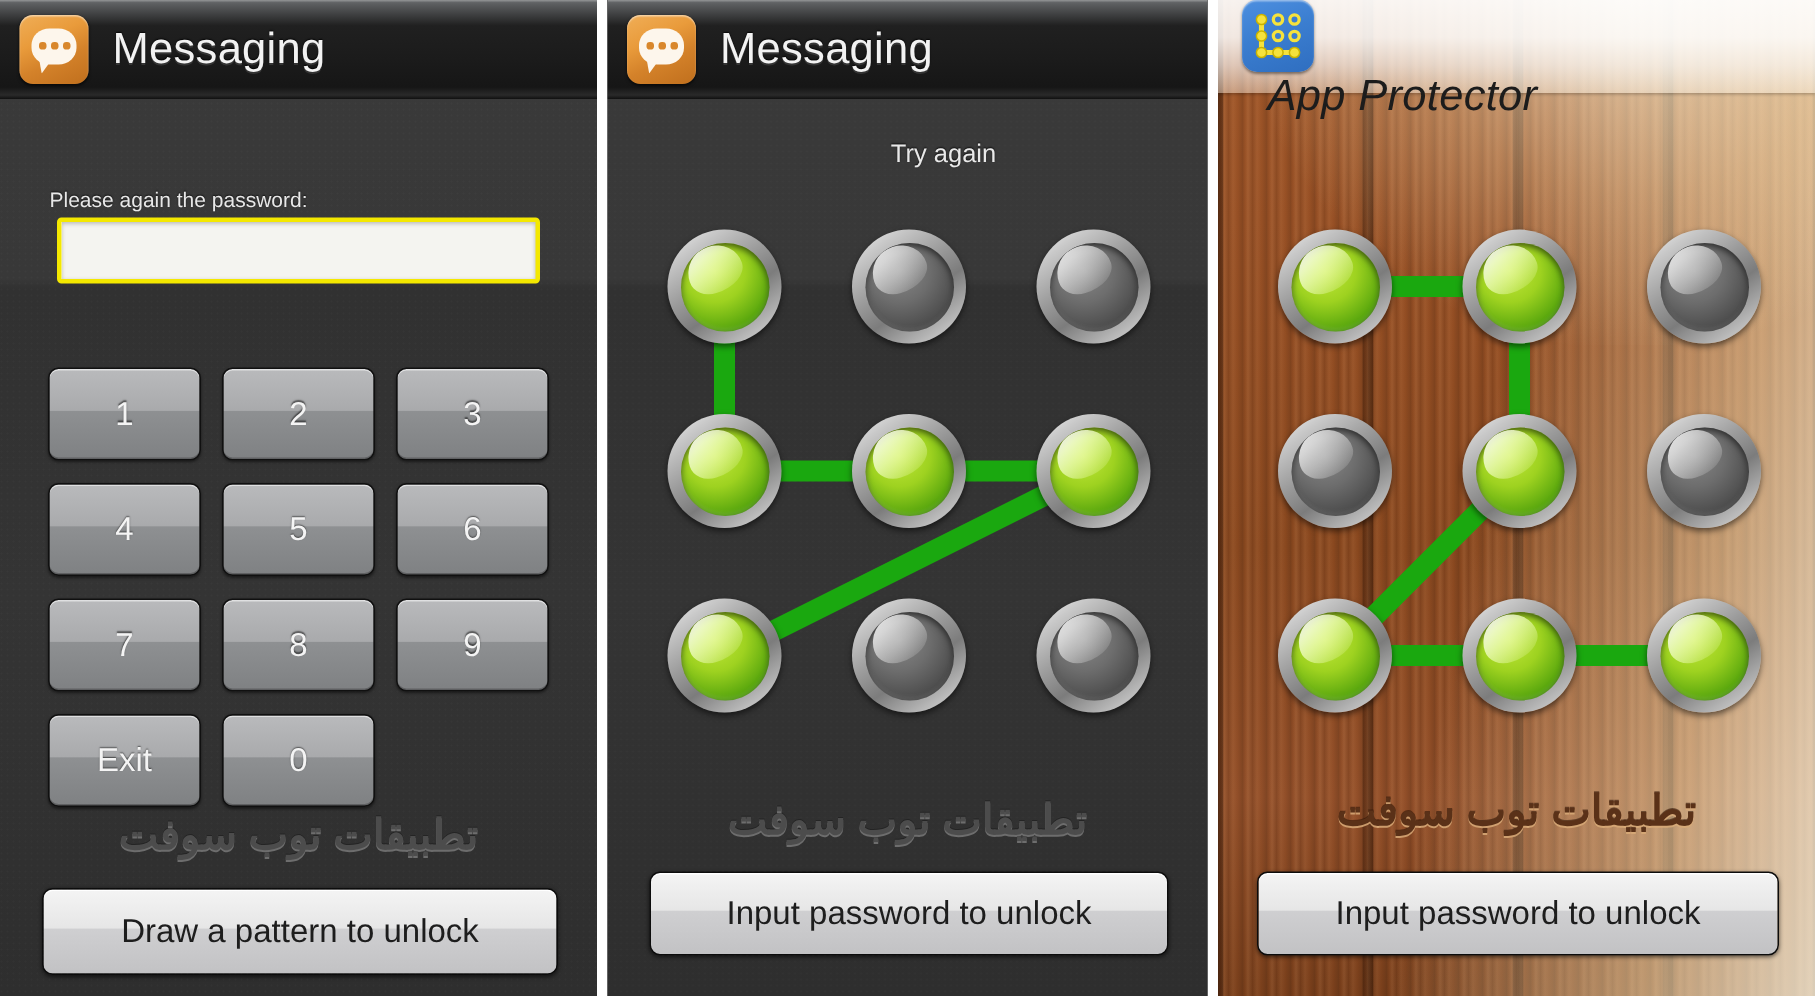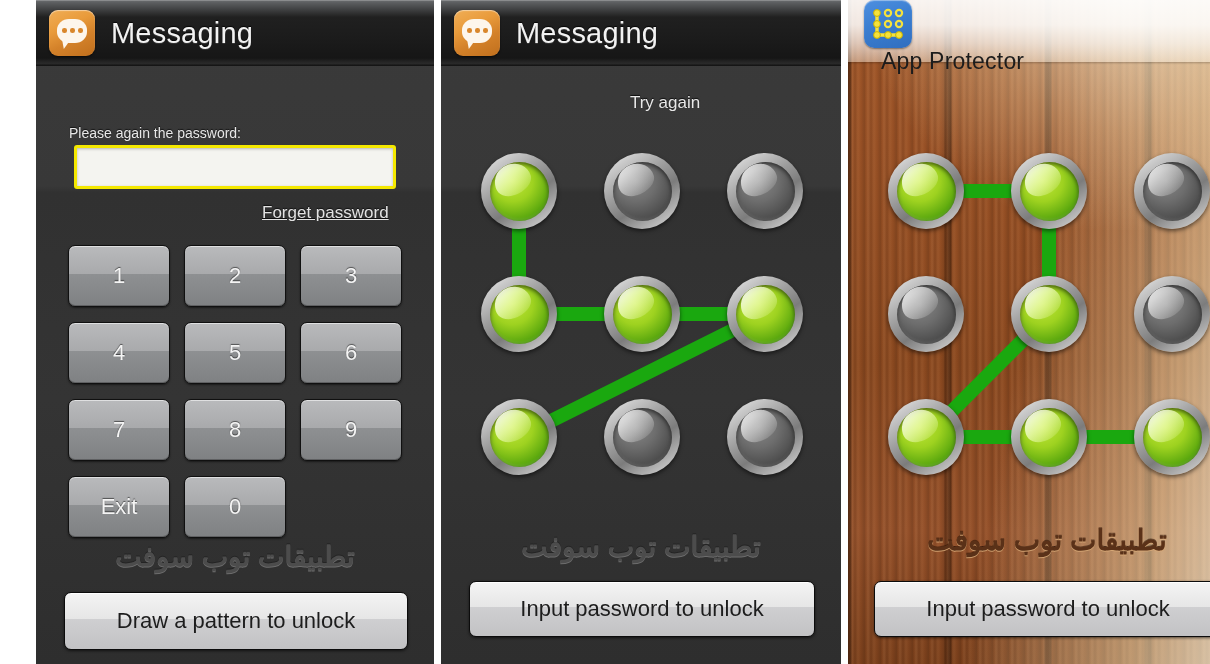--- a/index.html
+++ b/index.html
@@ -1,20 +1,20 @@
 <!DOCTYPE html>
 <html><head>
 <meta charset="utf-8">
 <style>
   html,body{margin:0;padding:0;background:#ffffff;}
   body{width:1210px;height:664px;overflow:hidden;font-family:"Liberation Sans",sans-serif;}
   .stage{position:relative;width:1210px;height:664px;background:#ffffff;}
 
   
-  .panel{position:absolute;top:0;height:664px;overflow:hidden;margin-left:36px;}
+  .panel{position:absolute;top:0;height:664px;overflow:hidden;}
   #panel-1{left:0;width:398px;}
   #panel-2{left:405px;width:400px;}
   #panel-3{left:812px;width:398px;}
 
   .dark-bg{
     background:#333333;
     background-image:
       linear-gradient(180deg,#3a3a3a 0%,#383838 28%,#313131 29%,#343434 60%,#2e2e2e 100%);
   }
   .dark-bg::after{
@@ -40,21 +40,21 @@
     text-shadow:0 -1px 1px rgba(0,0,0,.85),0 1px 0 rgba(255,255,255,.12);}
 
   
   .titlebar-light{position:absolute;left:0;top:0;width:100%;height:62px;z-index:5;
     background:linear-gradient(180deg,rgba(255,255,255,.92) 0%,rgba(255,255,255,.86) 40%,rgba(255,255,255,.66) 70%,rgba(255,250,240,.42) 100%);
     box-shadow:0 1px 2px rgba(0,0,0,.25);}
   .titlebar-light .tb-inner{padding-left:16px;}
   .prot-icon{width:48px;height:48px;border-radius:10px;flex:0 0 auto;position:relative;
     background:linear-gradient(160deg,#4d8fe0 0%,#3b7ed0 45%,#2f6ec0 100%);
     box-shadow:inset 0 1px 1px rgba(255,255,255,.45),0 1px 2px rgba(0,0,0,.45);}
-  .tb-title-dark{margin-left:17px;font-size:23px;color:#1c1c1c;letter-spacing:.2px;}
+  .tb-title-dark{margin-left:17px;font-size:29px;color:#1c1c1c;letter-spacing:.2px;font-style:italic;}
 
   
   .pw-label{position:absolute;left:33px;top:125px;font-size:14px;color:#e8e8e8;
     text-shadow:0 -1px 1px rgba(0,0,0,.7);z-index:3;}
   .pw-input{position:absolute;left:38px;top:145px;width:322px;height:44px;box-sizing:border-box;
     border:3px solid #f4e800;border-radius:3px;background:#f4f4f0;z-index:3;
     font-family:"Liberation Sans",sans-serif;font-size:17px;color:#111;padding:0 8px;outline:none;
     box-shadow:inset 0 1px 3px rgba(0,0,0,.25);}
   .forget-wrap{position:absolute;left:0;top:203px;width:398px;height:24px;overflow:hidden;z-index:3;}
   .forget{position:absolute;left:226px;top:0;font-size:17px;color:#e2e2e2;white-space:nowrap;
@@ -133,23 +133,20 @@
               <i></i>
               <i></i>
             </div>
         </div>
         <div class="tb-title">Messaging</div>
       </div>
     </div>
 
     <div class="pw-label">Please again the password:</div>
     <input class="pw-input" type="text" placeholder="" style="">
-    <div class="forget-wrap">
-      <a class="forget" href="#">Forget password</a>
-    </div>
 
     <div class="keypad" id="keypad">
         <div class="key">1</div>
         <div class="key">2</div>
         <div class="key">3</div>
         <div class="key">4</div>
         <div class="key">5</div>
         <div class="key">6</div>
         <div class="key">7</div>
         <div class="key">8</div>

